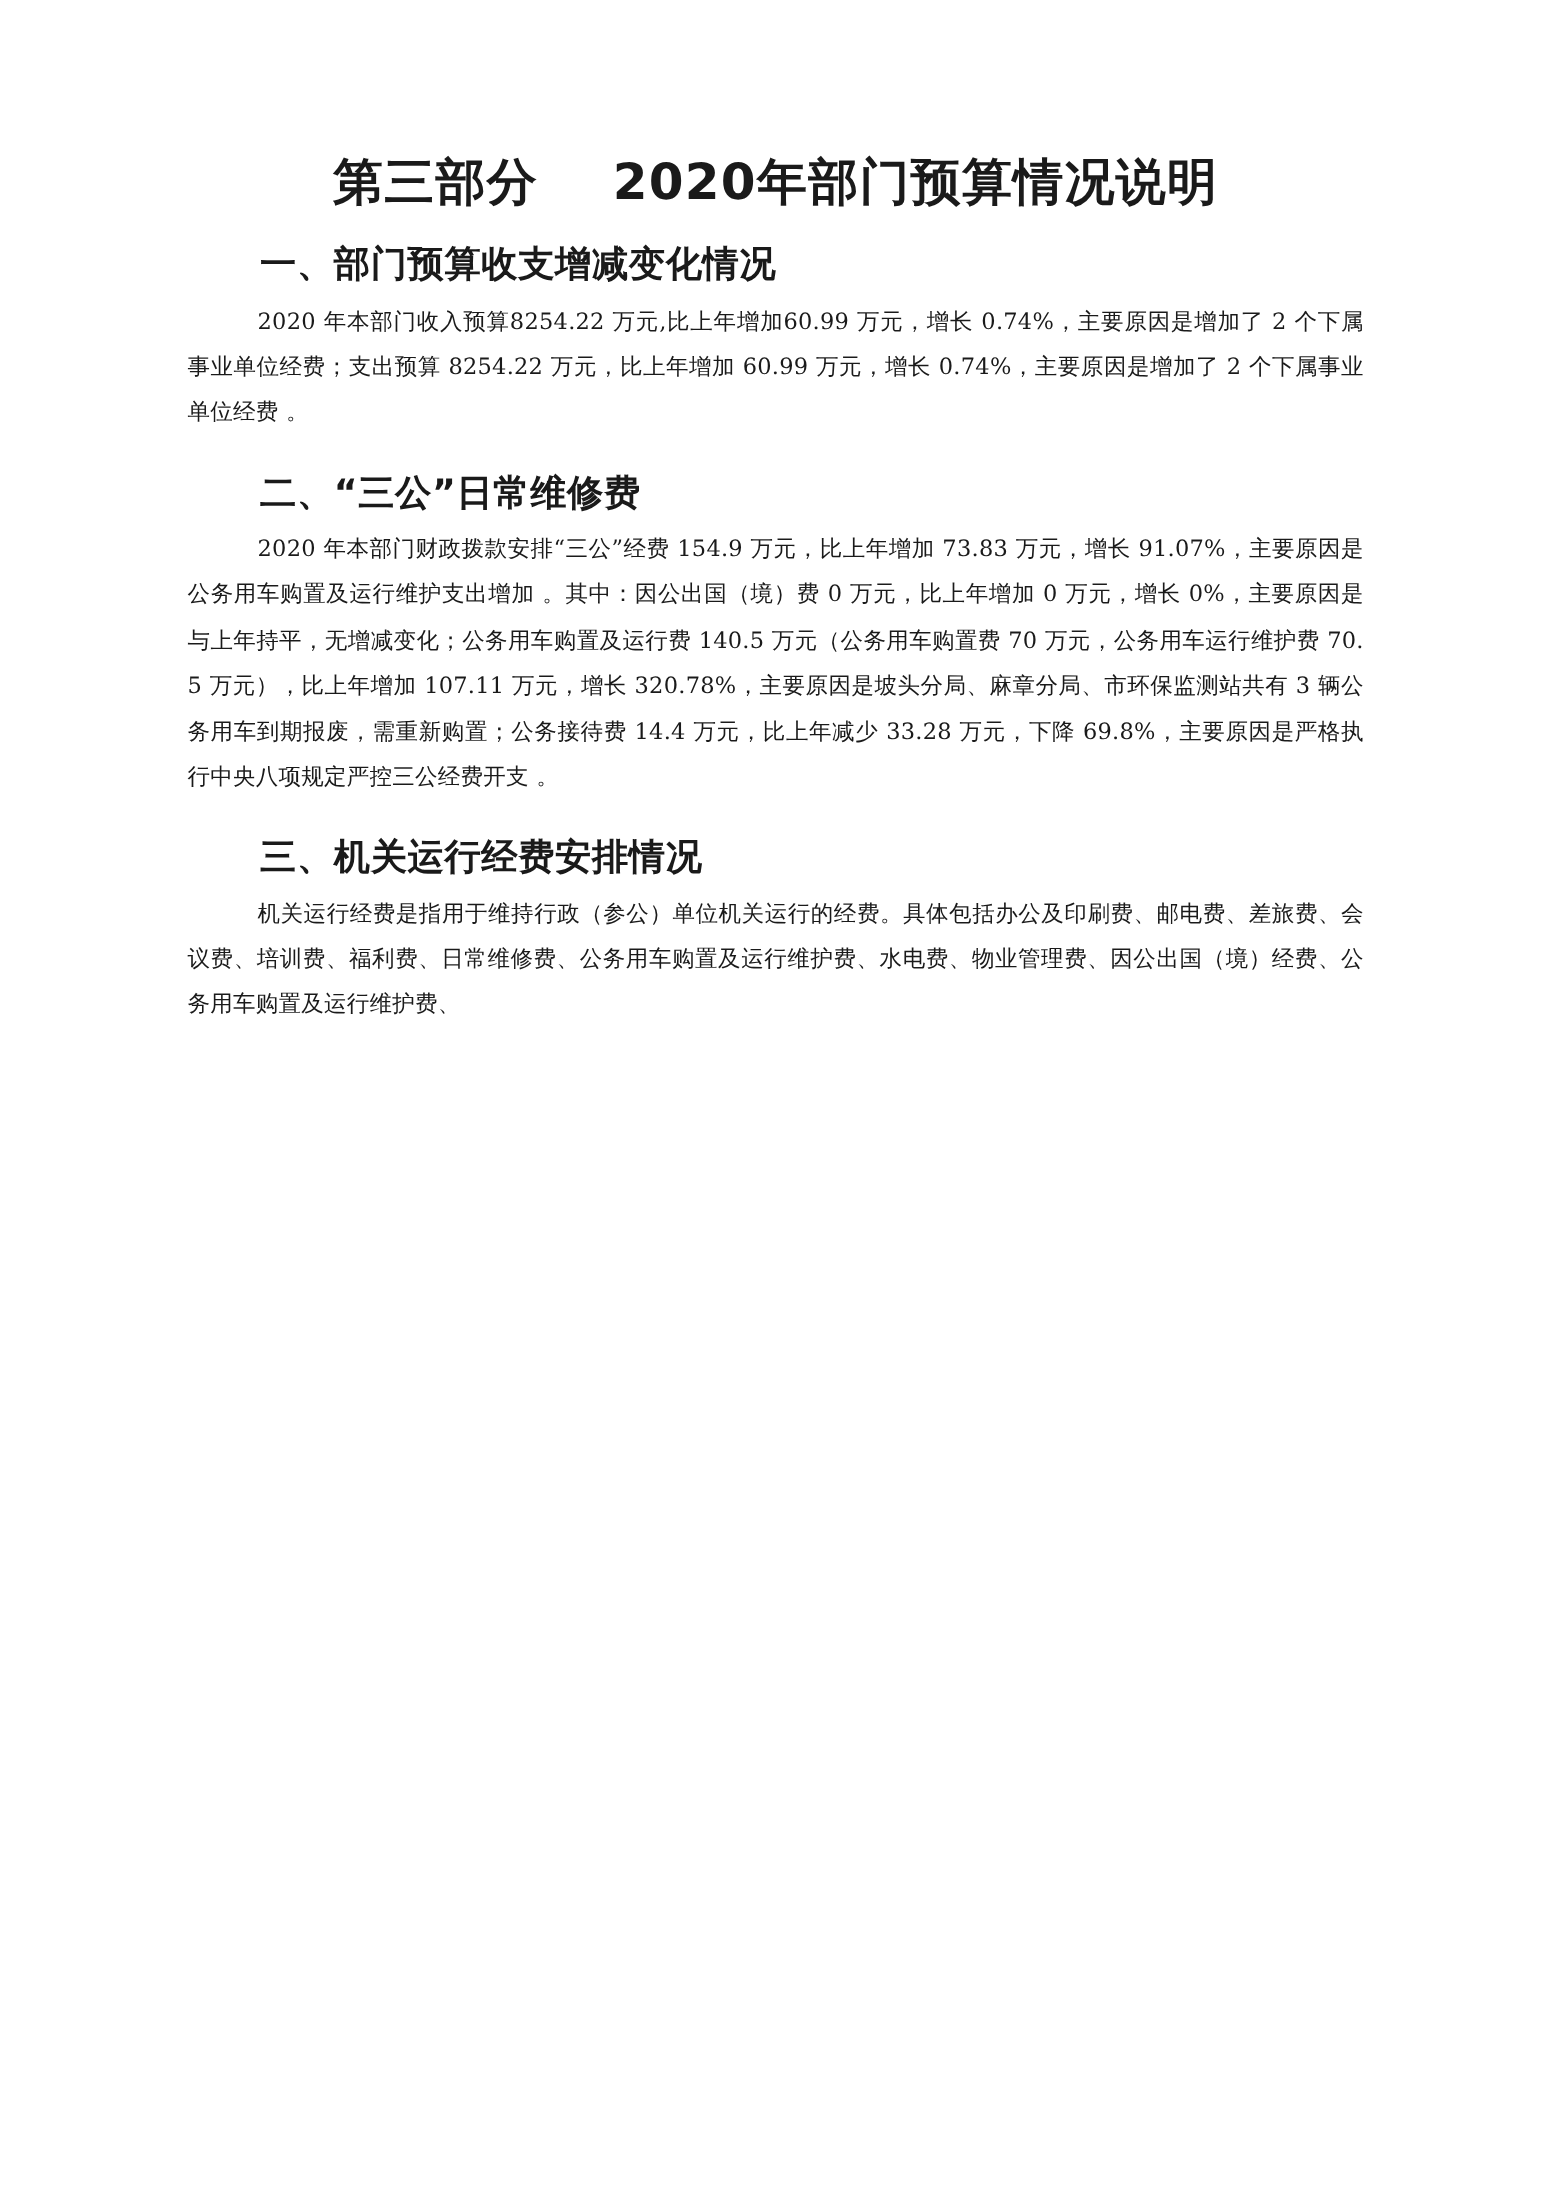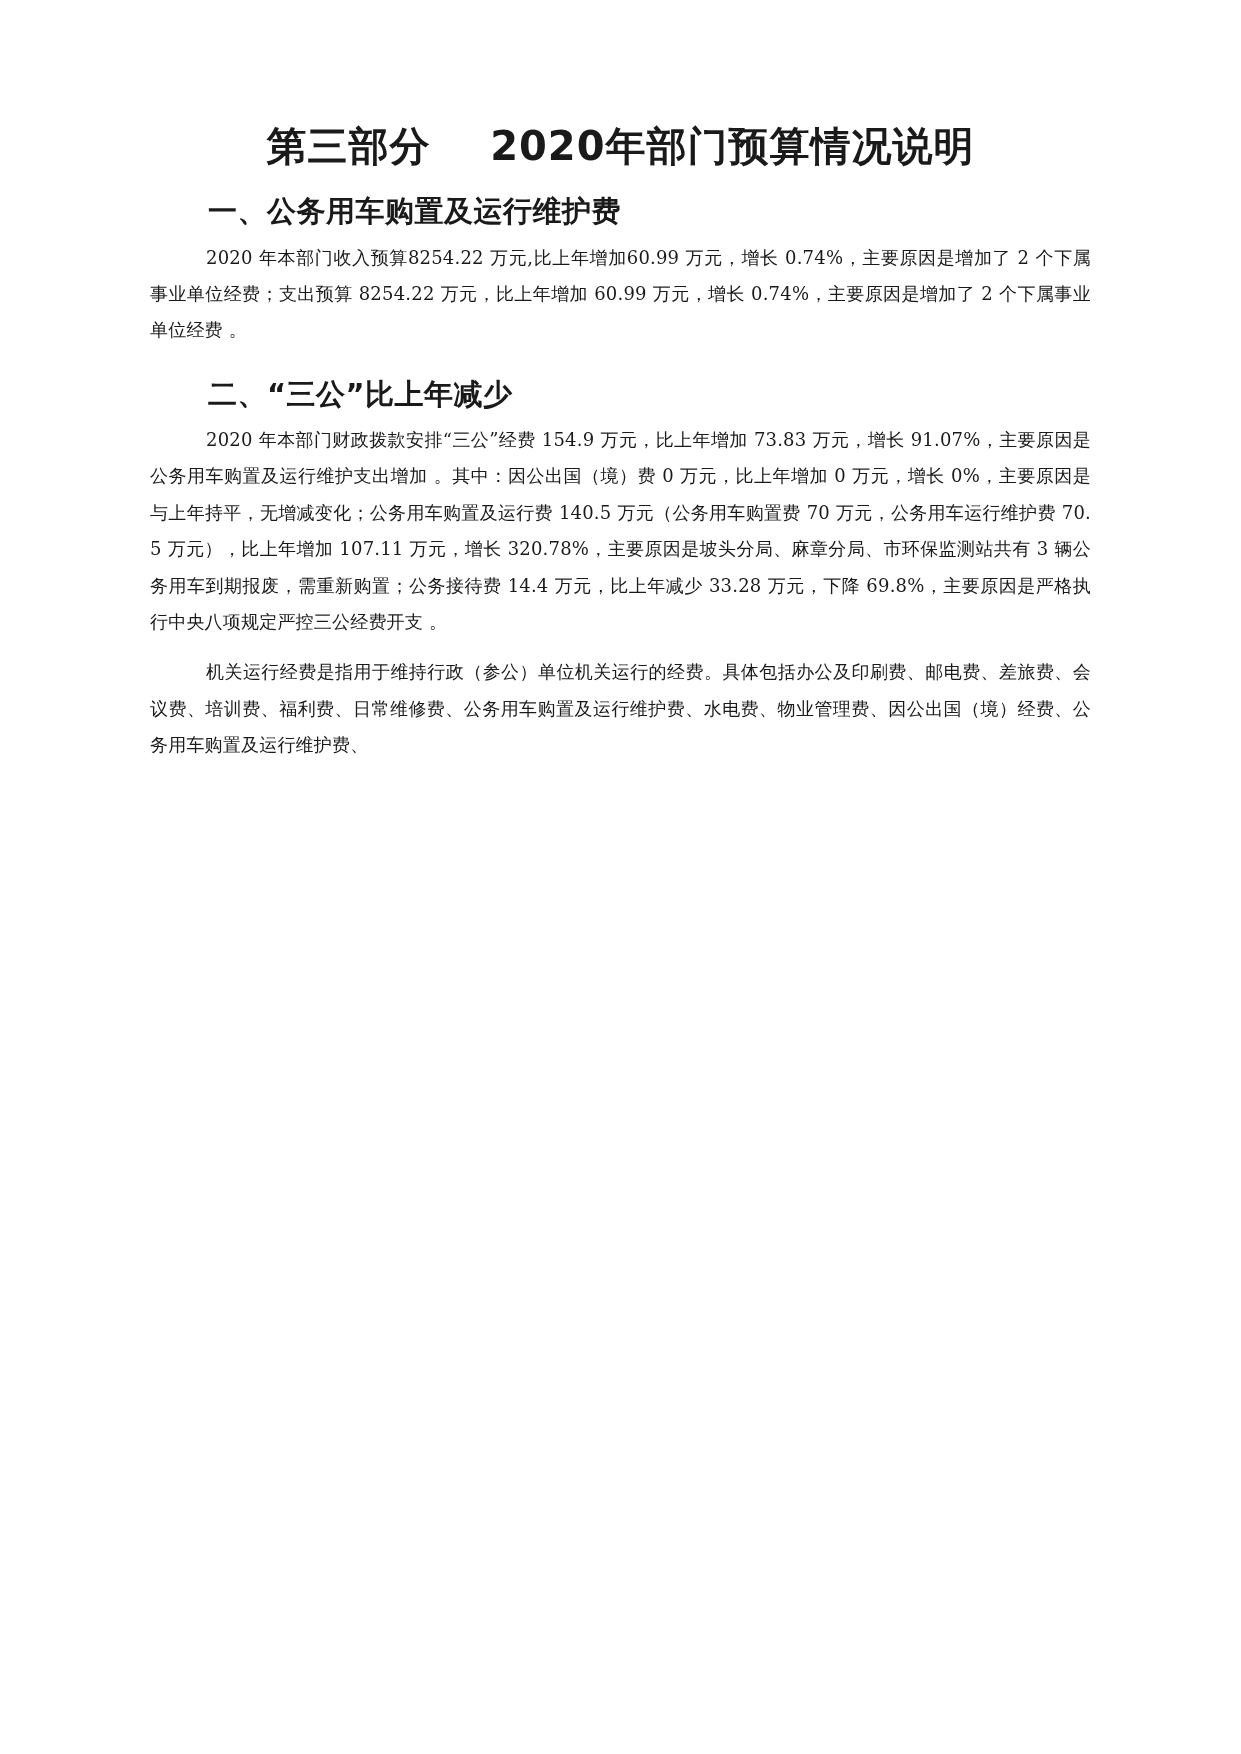--- a/index.html
+++ b/index.html
@@ -55,25 +55,26 @@
   }
   .spacer-sm { height: 10px; }
 </style>
 </head>
 <body>
 
 <div class="page">
 
   <h1 class="doc-title">第三部分    2020年部门预算情况说明</h1>
 
-  <h2 class="section-heading">一、公务用车购置及运行维护费</h2>
+  <h2 class="section-heading">一、部门预算收支增减变化情况</h2>
   <p class="para">2020 年本部门收入预算8254.22 万元,比上年增加60.99 万元，增长 0.74%，主要原因是增加了 2 个下属事业单位经费；支出预算 8254.22 万元，比上年增加 60.99 万元，增长 0.74%，主要原因是增加了 2 个下属事业单位经费 。</p>
 
   <div class="spacer-sm"></div>
 
-  <h2 class="section-heading">二、“三公”比上年减少</h2>
+  <h2 class="section-heading">二、“三公”日常维修费</h2>
   <p class="para">2020 年本部门财政拨款安排“三公”经费 154.9 万元，比上年增加 73.83 万元，增长 91.07%，主要原因是公务用车购置及运行维护支出增加 。其中：因公出国（境）费 0 万元，比上年增加 0 万元，增长 0%，主要原因是与上年持平，无增减变化；公务用车购置及运行费 140.5 万元（公务用车购置费 70 万元，公务用车运行维护费 70.5 万元），比上年增加 107.11 万元，增长 320.78%，主要原因是坡头分局、麻章分局、市环保监测站共有 3 辆公务用车到期报废，需重新购置；公务接待费 14.4 万元，比上年减少 33.28 万元，下降 69.8%，主要原因是严格执行中央八项规定严控三公经费开支 。</p>
 
   <div class="spacer-sm"></div>
 
+  <h2 class="section-heading">三、机关运行经费安排情况</h2>
   <p class="para last-para">机关运行经费是指用于维持行政（参公）单位机关运行的经费。具体包括办公及印刷费、邮电费、差旅费、会议费、培训费、福利费、日常维修费、公务用车购置及运行维护费、水电费、物业管理费、因公出国（境）经费、公务用车购置及运行维护费、</p>
 
 </div>
 
 </body></html>

